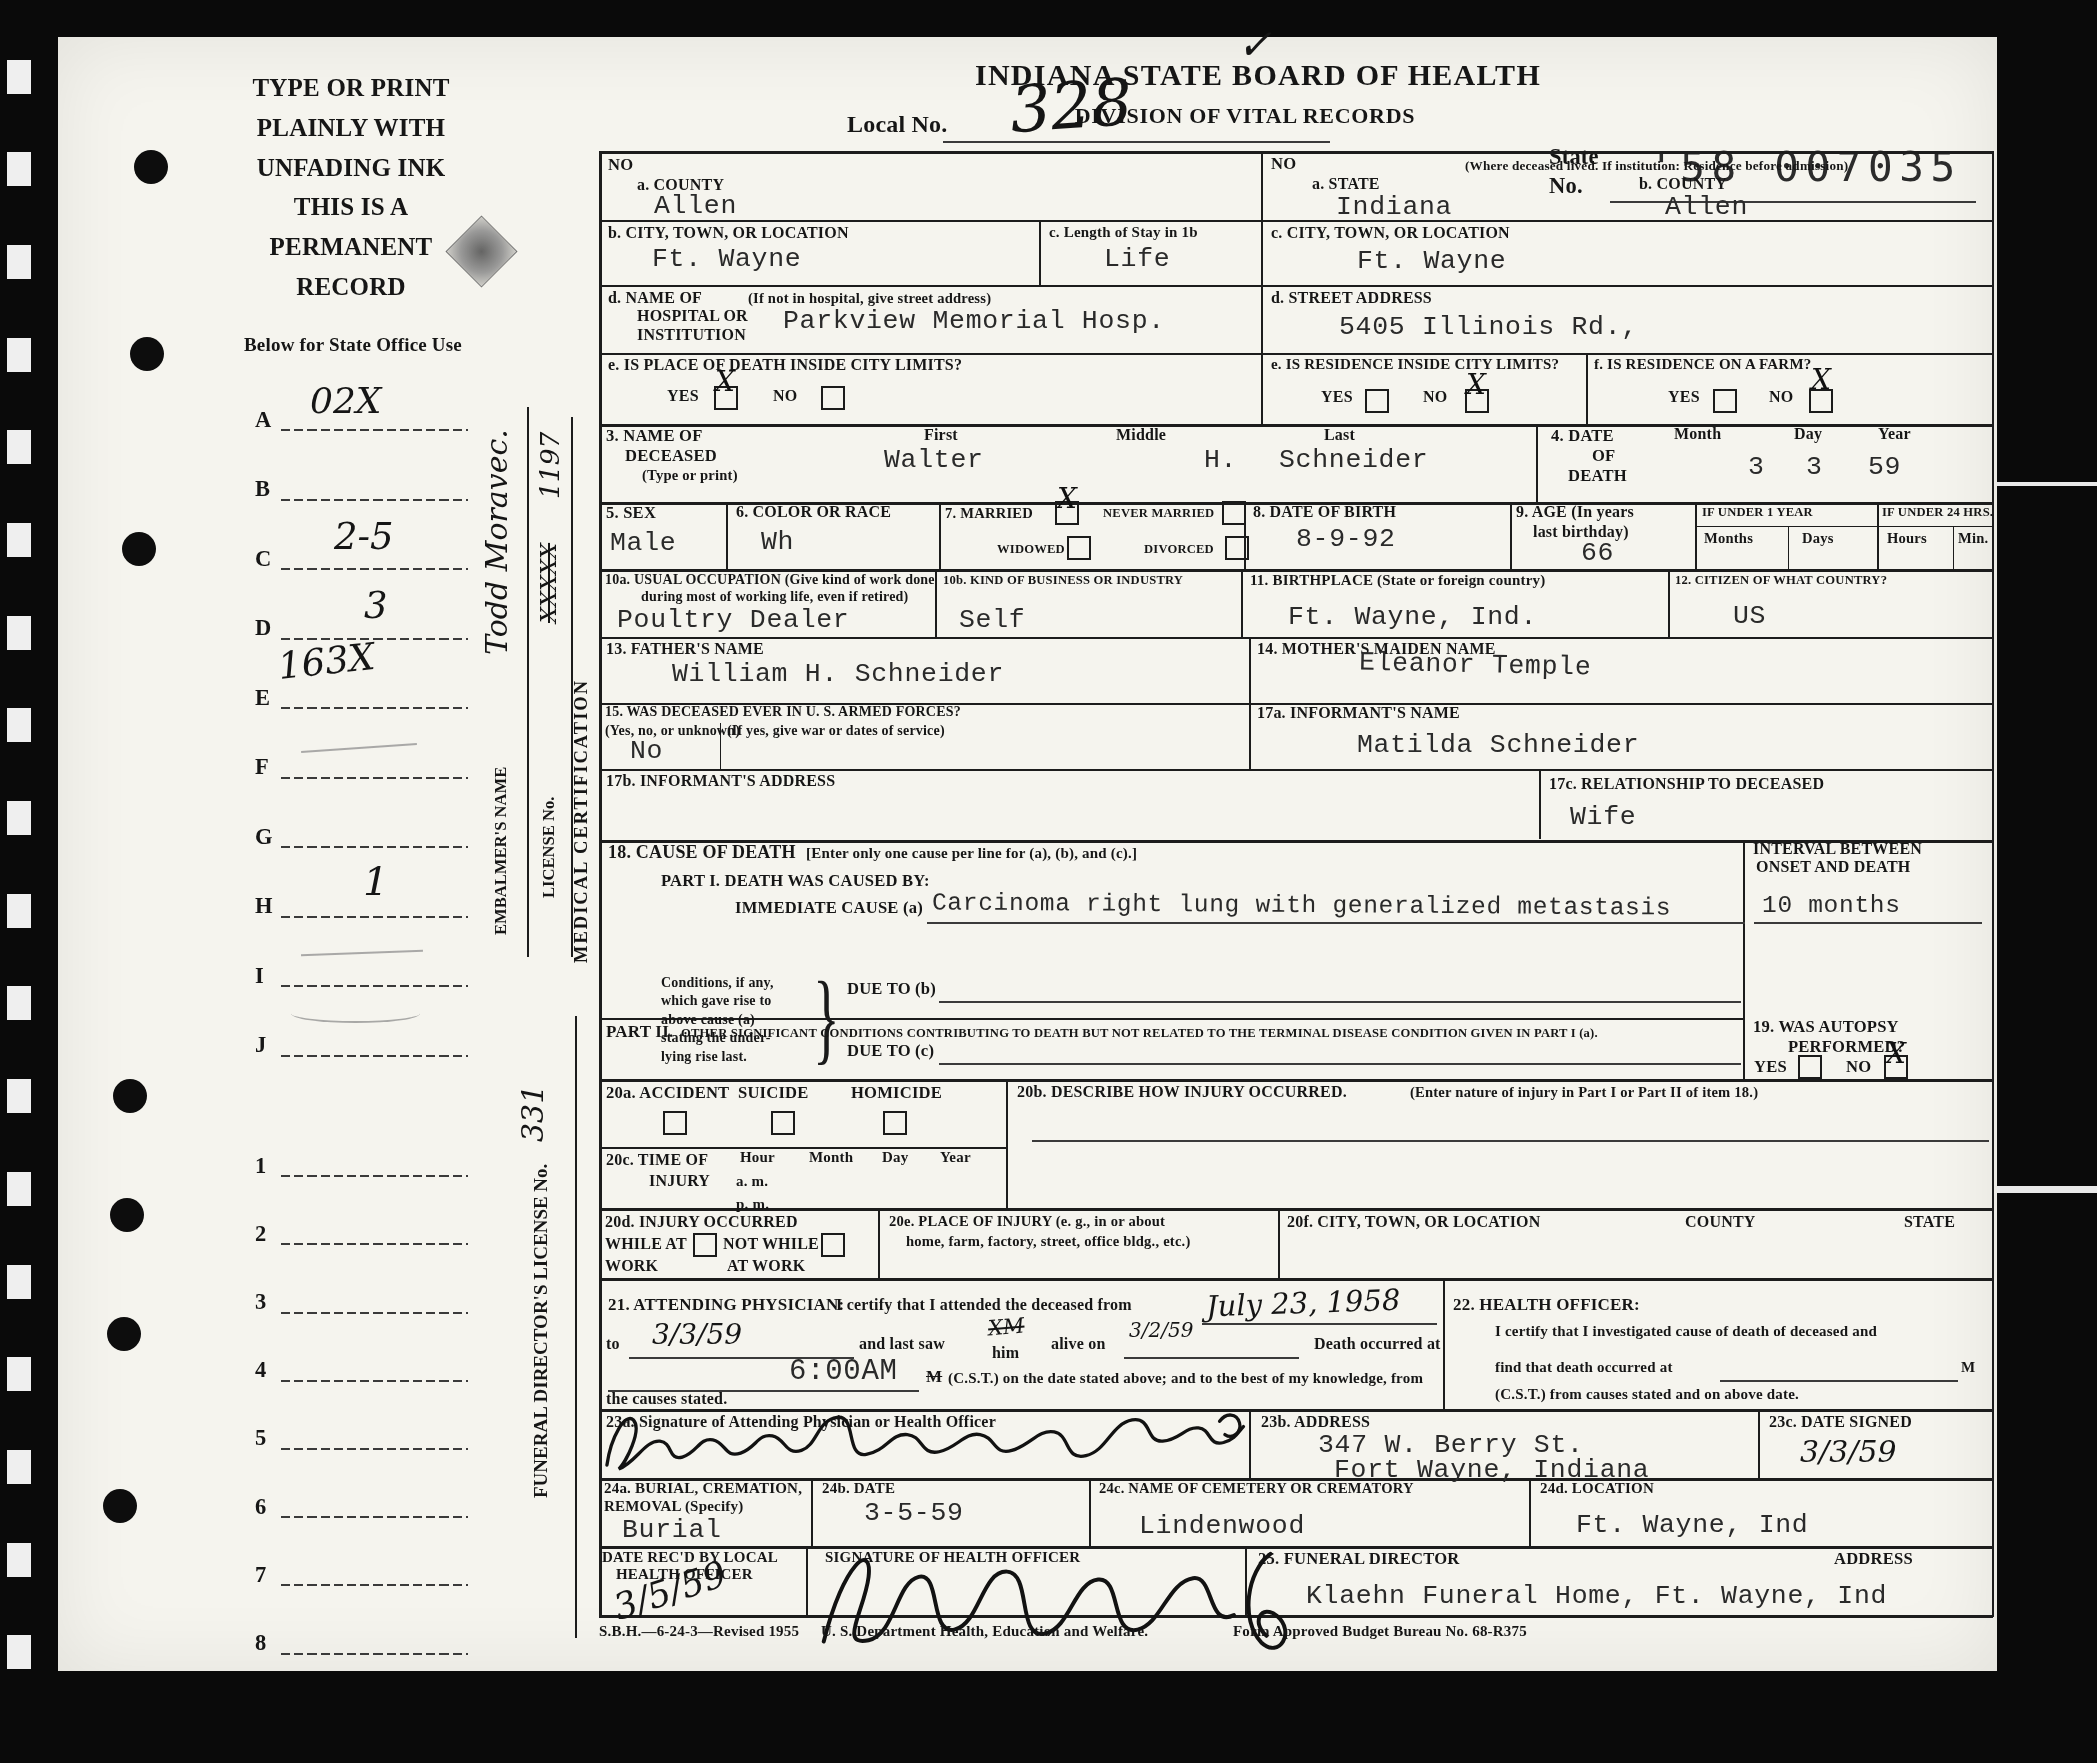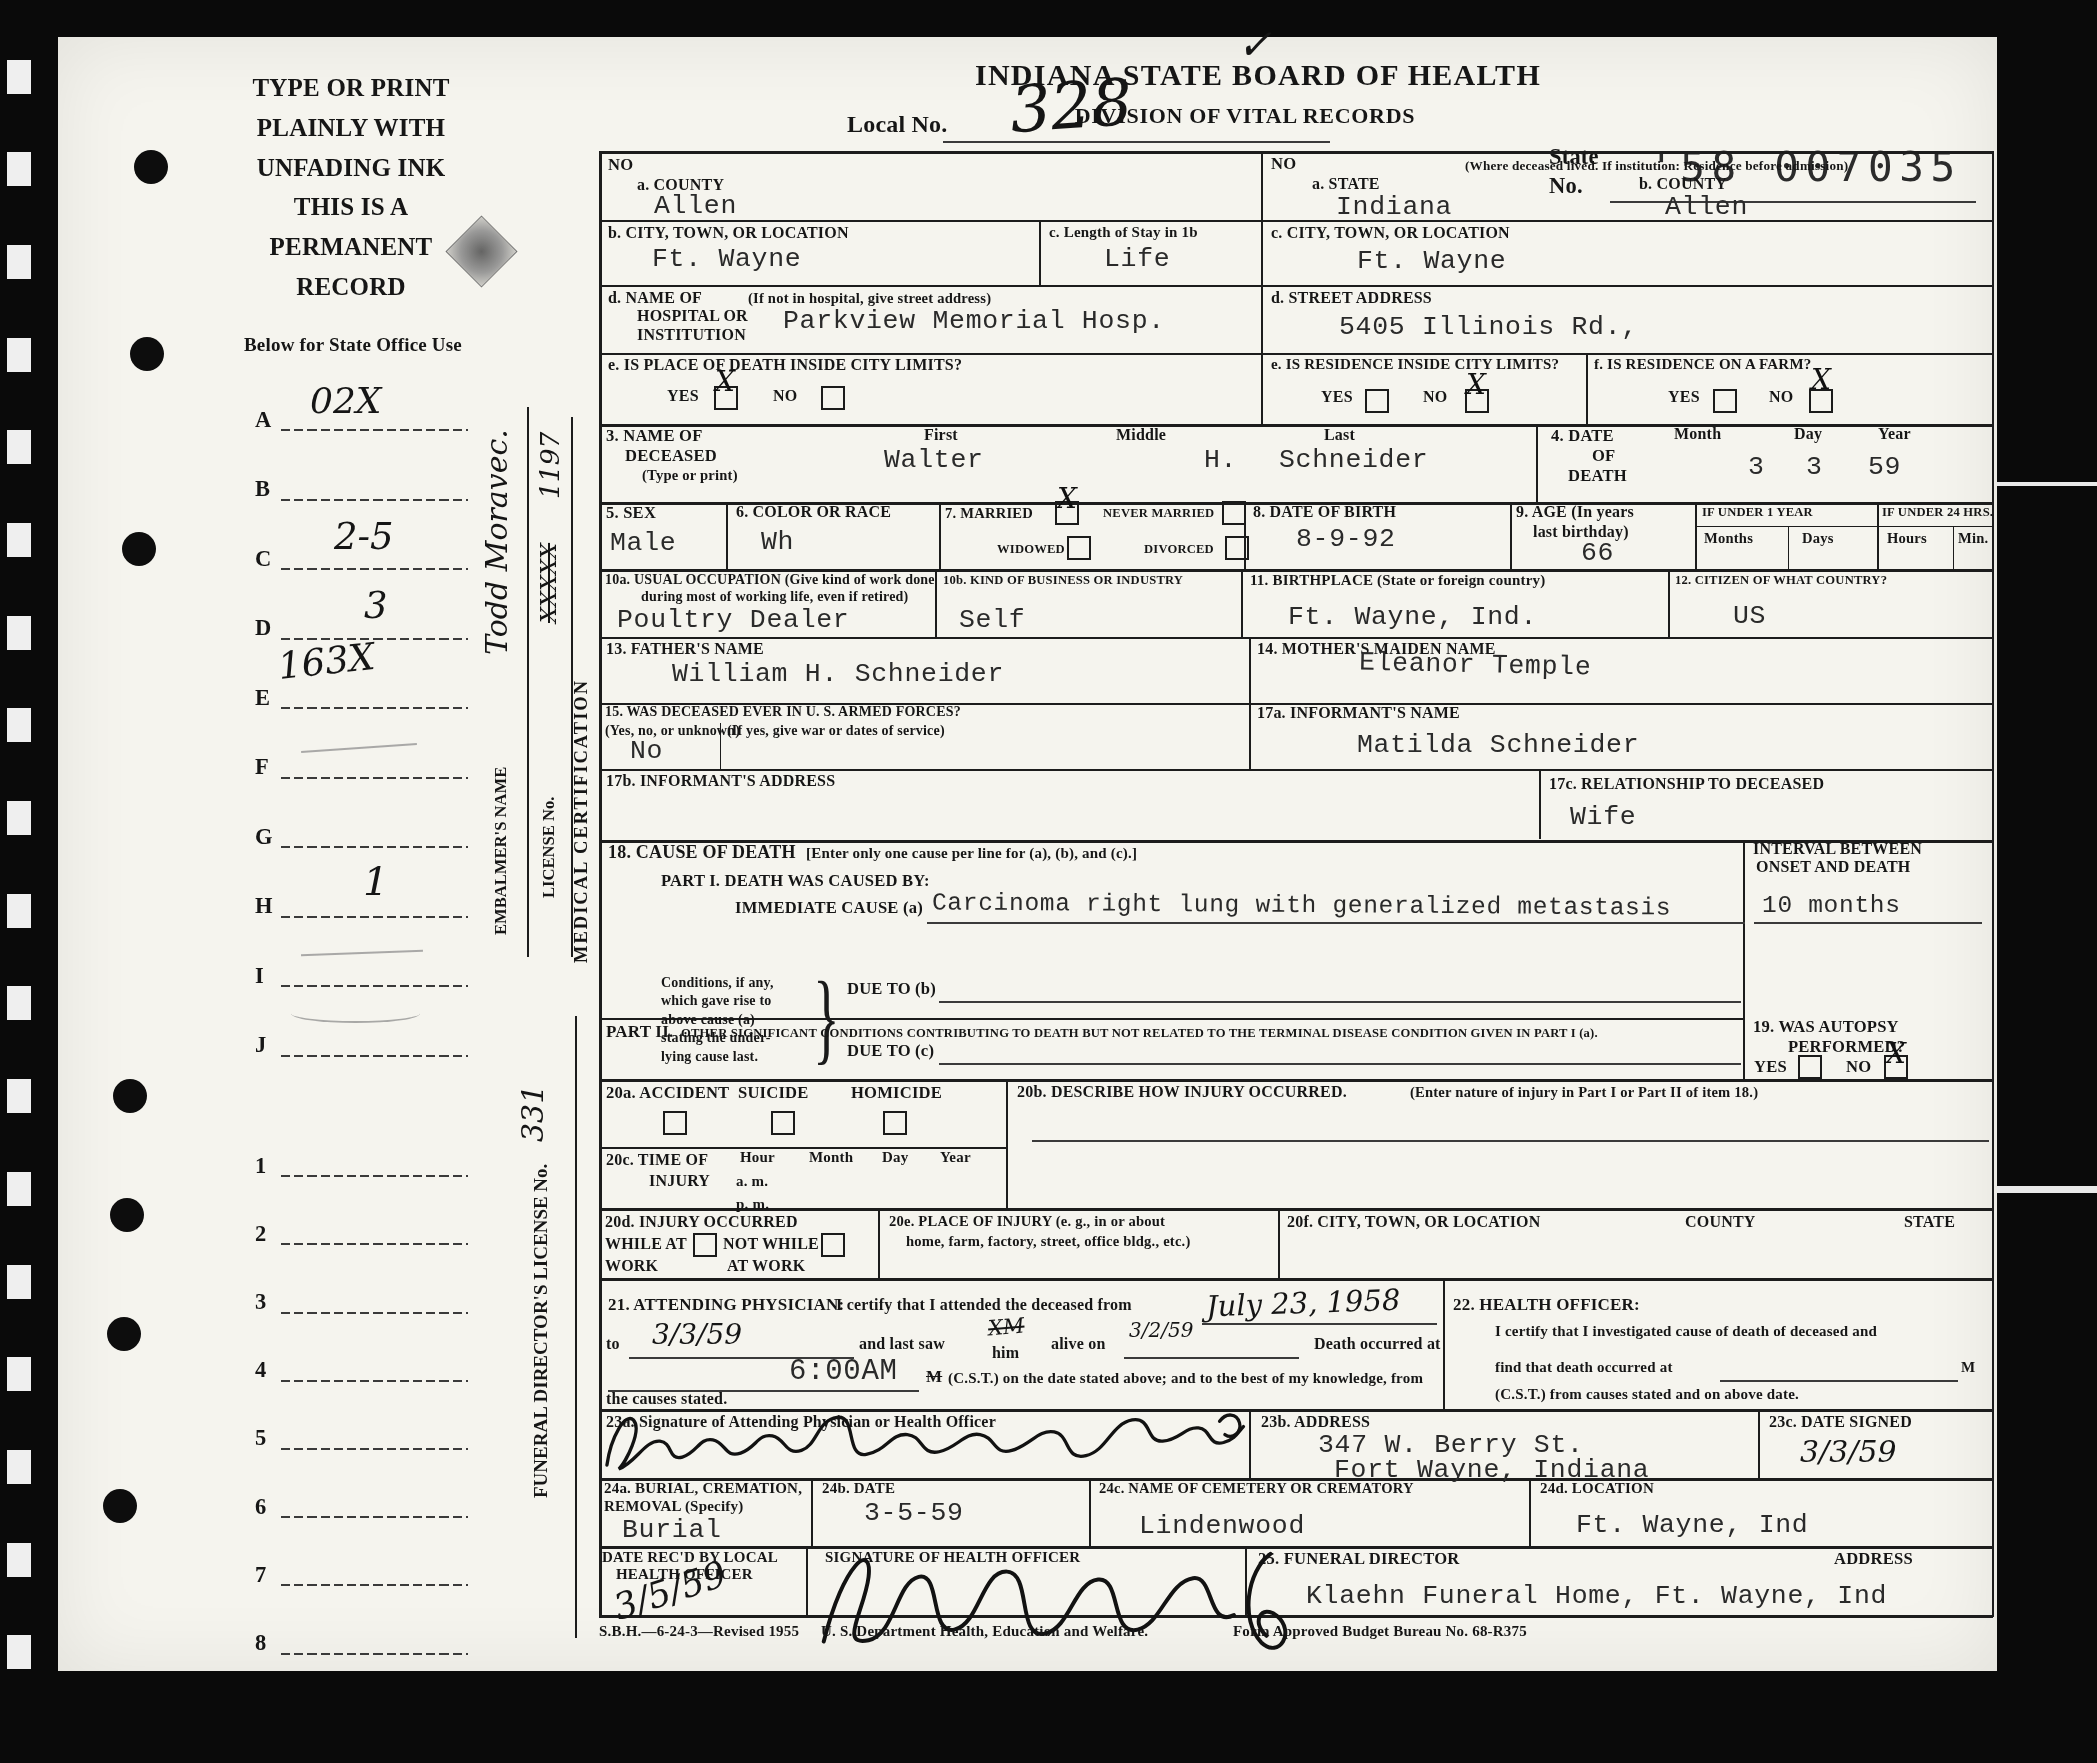--- a/index.html
+++ b/index.html
@@ -329,21 +329,21 @@
   <div class="lbl" style="left:661px;top:871px">PART I. DEATH WAS CAUSED BY:</div>
   <div class="lbl" style="left:735px;top:898px">IMMEDIATE CAUSE (a)</div>
   <div class="u" style="left:927px;top:922px;width:818px"></div>
   <div class="typed" style="left:932px;top:892px;font-size:24.5px;transform:rotate(.4deg)">Carcinoma right lung with generalized metastasis</div>
   <div class="u" style="left:1754px;top:922px;width:228px"></div>
   <div class="typed" style="left:1762px;top:892px;font-size:24.5px">10 months</div>
   <div class="lbl s21" style="left:661px;top:975px">Conditions, if any,</div>
   <div class="lbl s21" style="left:661px;top:993px">which gave rise to</div>
   <div class="lbl s21" style="left:661px;top:1012px">above  cause  (a)</div>
   <div class="lbl s21" style="left:661px;top:1030px">stating the under-</div>
-  <div class="lbl s21" style="left:661px;top:1049px">lying  cause  last.</div>
+  <div class="lbl s21" style="left:661px;top:1049px">lying  rise  last.</div>
   <div class="brace" style="left:802px;top:959px">}</div>
   <div class="lbl" style="left:847px;top:979px">DUE TO (b)</div>
   <div class="u" style="left:939px;top:1001px;width:802px"></div>
   <div class="lbl" style="left:847px;top:1041px">DUE TO (c)</div>
   <div class="u" style="left:939px;top:1063px;width:802px"></div>
   <div class="lbl s26" style="left:606px;top:1022px">PART II.</div>
   <div class="lbl s19" style="left:681px;top:1026px">OTHER SIGNIFICANT CONDITIONS CONTRIBUTING TO DEATH BUT NOT RELATED TO THE TERMINAL DISEASE CONDITION GIVEN IN PART I (a).</div>
   <div class="lbl" style="left:1753px;top:1017px">19. WAS AUTOPSY</div>
   <div class="lbl" style="left:1788px;top:1037px">PERFORMED?</div>
   <div class="lbl" style="left:1754px;top:1057px">YES</div>

